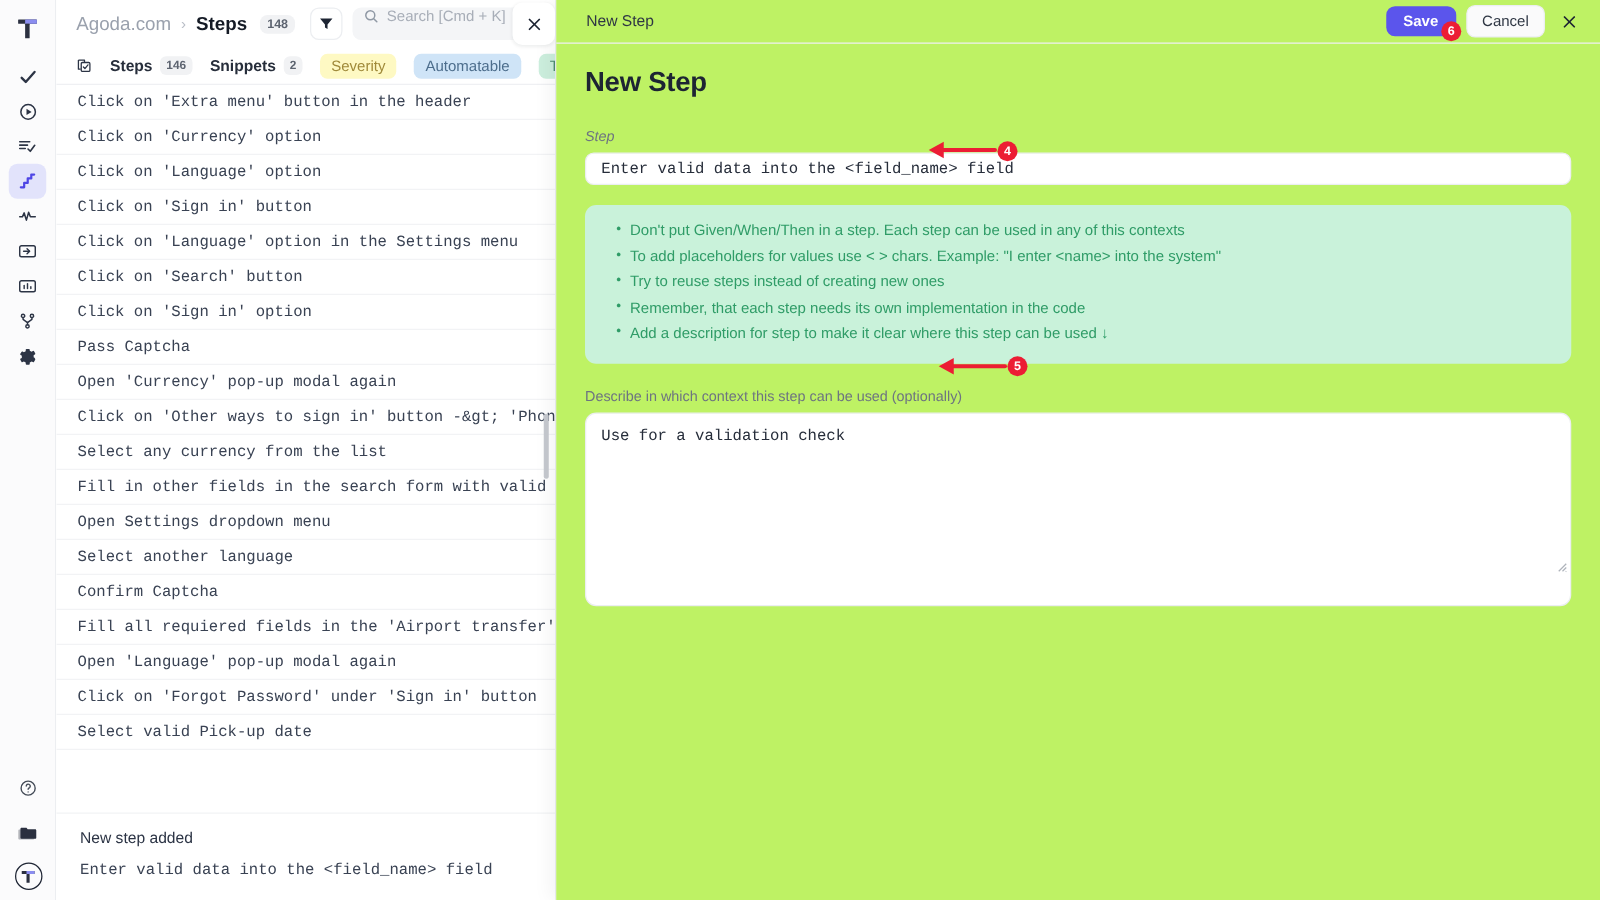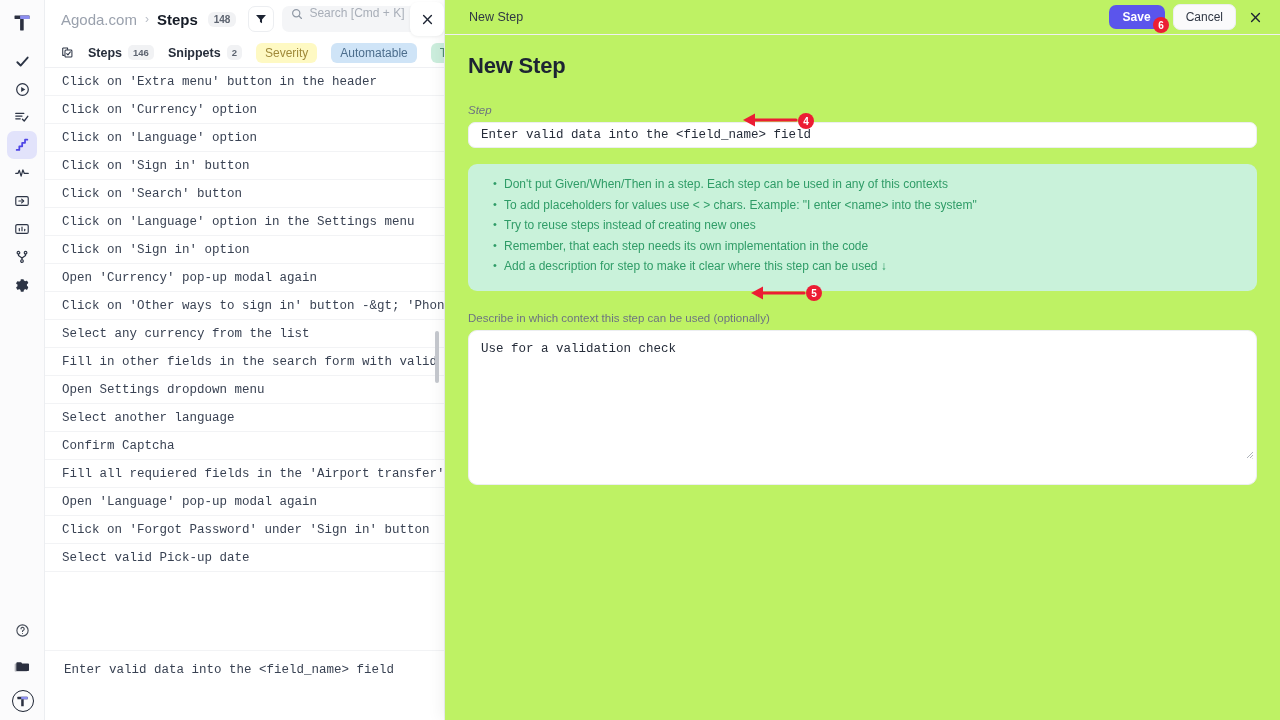--- a/index.html
+++ b/index.html
@@ -360,38 +360,40 @@
       <span class="chip chip-sev">Severity</span>
       <span class="chip chip-auto">Automatable</span>
       <span class="chip chip-type">Type</span>
     </div>
 
     <div class="lp-list">
       <div class="row">Click on 'Extra menu' button in the header</div>
       <div class="row">Click on 'Currency' option</div>
       <div class="row">Click on 'Language' option</div>
       <div class="row">Click on 'Sign in' button</div>
+      <div class="row">Click on 'Language' option in the Settings menu</div>
       <div class="row">Click on 'Search' button</div>
-      <div class="row">Click on 'Language' option in the Settings menu</div>
       <div class="row">Click on 'Sign in' option</div>
+      <div class="row">Pass Captcha</div>
       <div class="row">Open 'Currency' pop-up modal again</div>
       <div class="row">Click on 'Other ways to sign in' button -&amp;gt; 'Phone' icon</div>
       <div class="row">Select any currency from the list</div>
       <div class="row">Fill in other fields in the search form with valid data</div>
       <div class="row">Open Settings dropdown menu</div>
       <div class="row">Select another language</div>
       <div class="row">Confirm Captcha</div>
       <div class="row">Fill all requiered fields in the 'Airport transfer' search form w</div>
       <div class="row">Open 'Language' pop-up modal again</div>
       <div class="row">Click on 'Forgot Password' under 'Sign in' button</div>
       <div class="row">Select valid Pick-up date</div>
       <div class="scrollthumb"></div>
     </div>
 
     <div class="lp-footer">
+      <div class="footer-title">New step added</div>
       <div class="footer-sub">Enter valid data into the &lt;field_name&gt; field</div>
     </div>
   </div>
 
   <div class="detail">
 
     <div class="dt-bar">
       <span class="dt-bar-title">New Step</span>
       <span class="dt-bar-actions">
         <button class="btn-save">Save</button>

